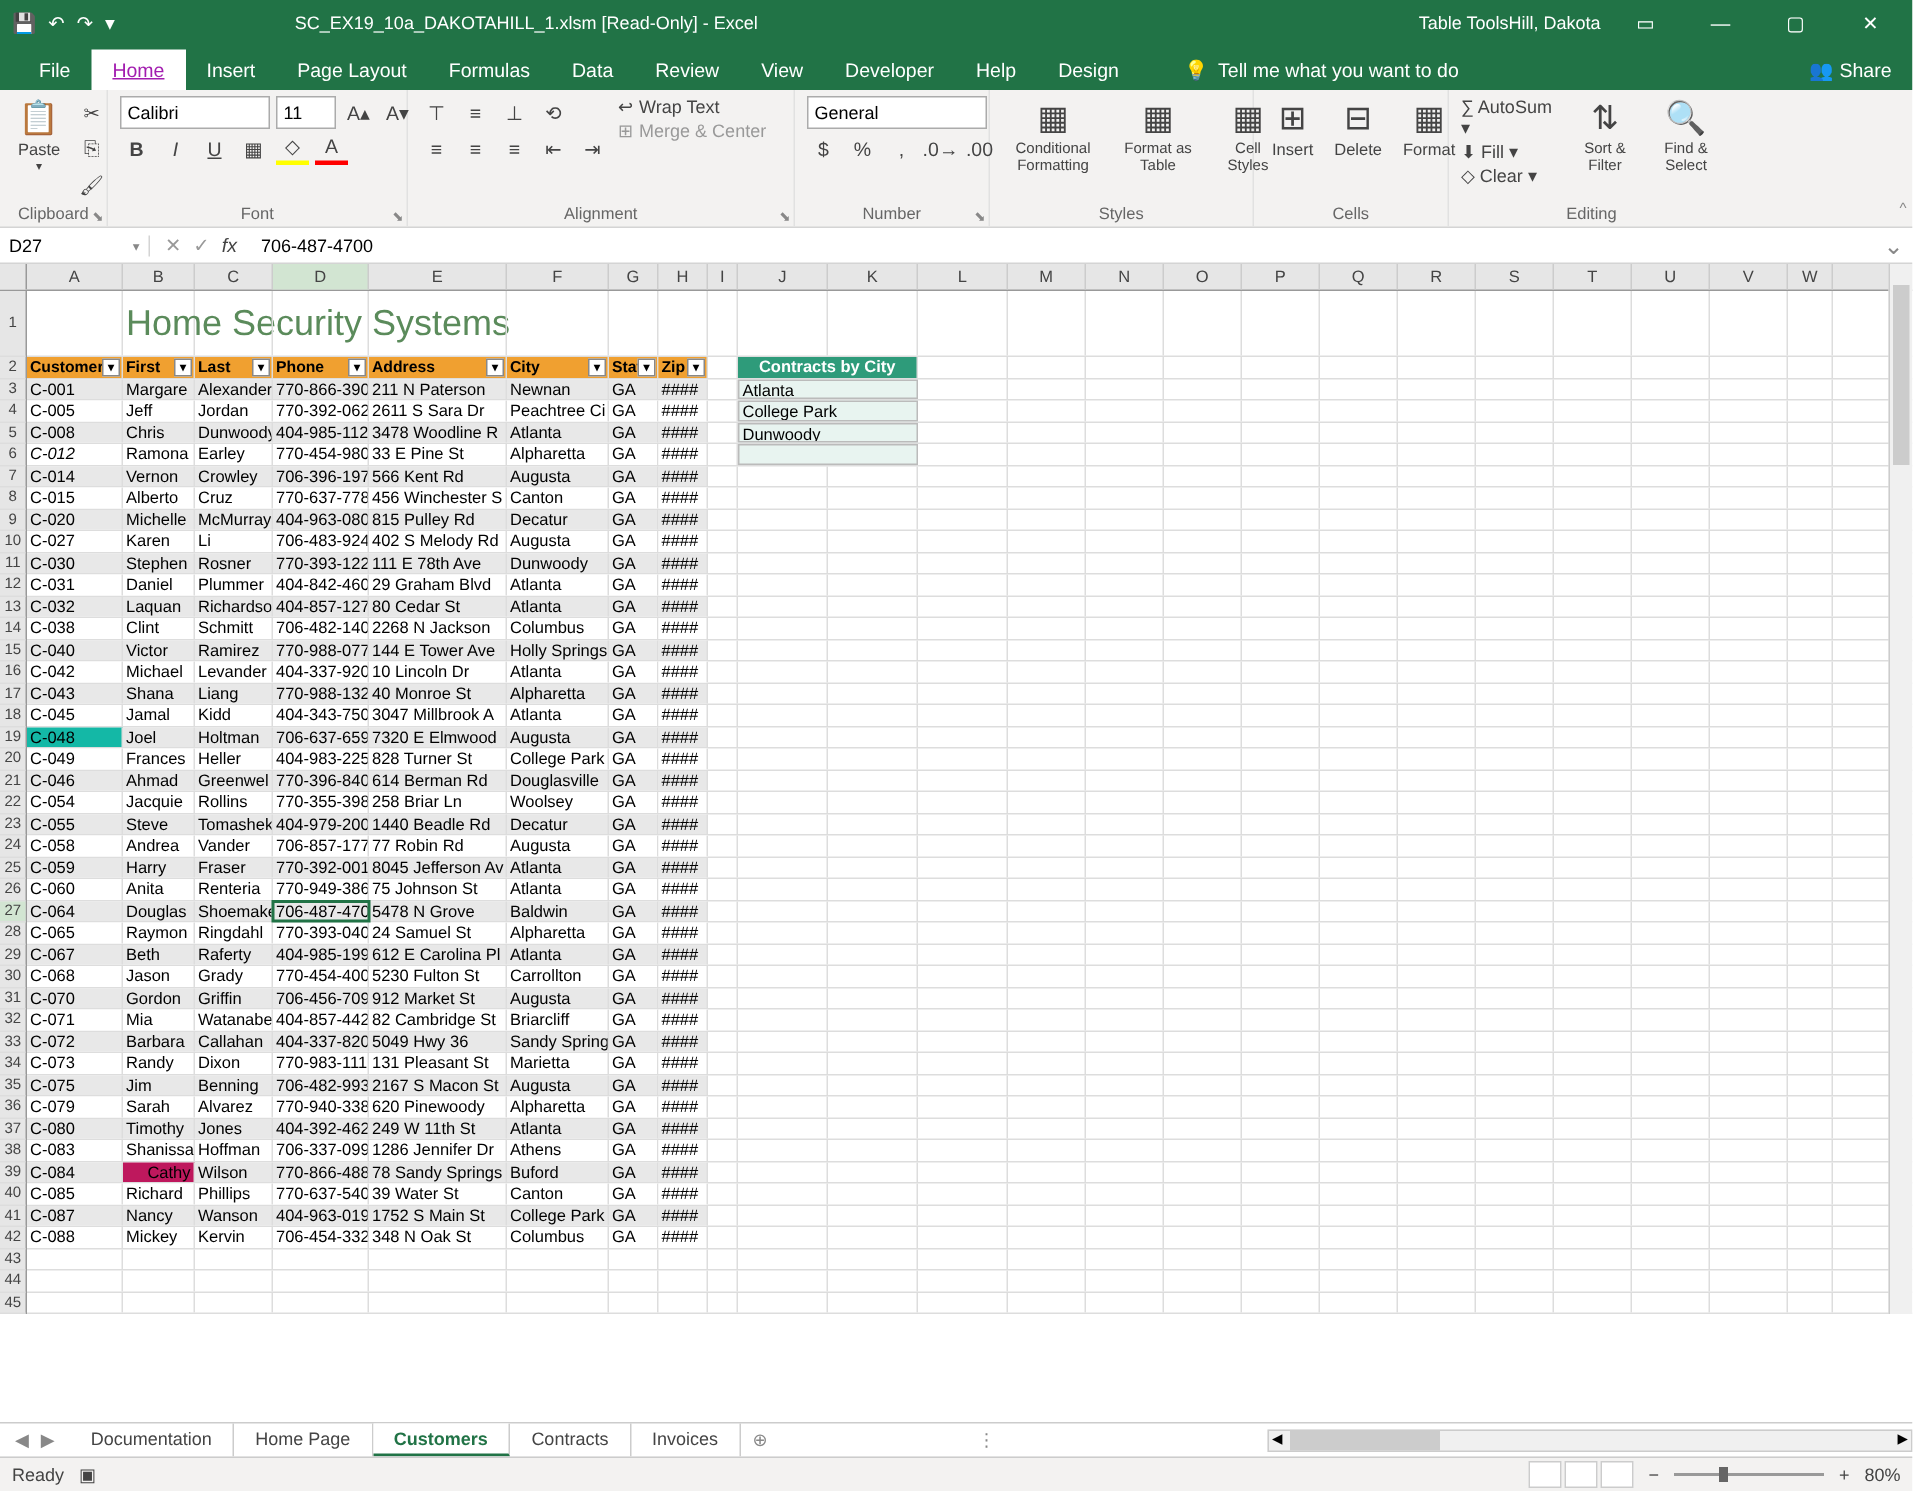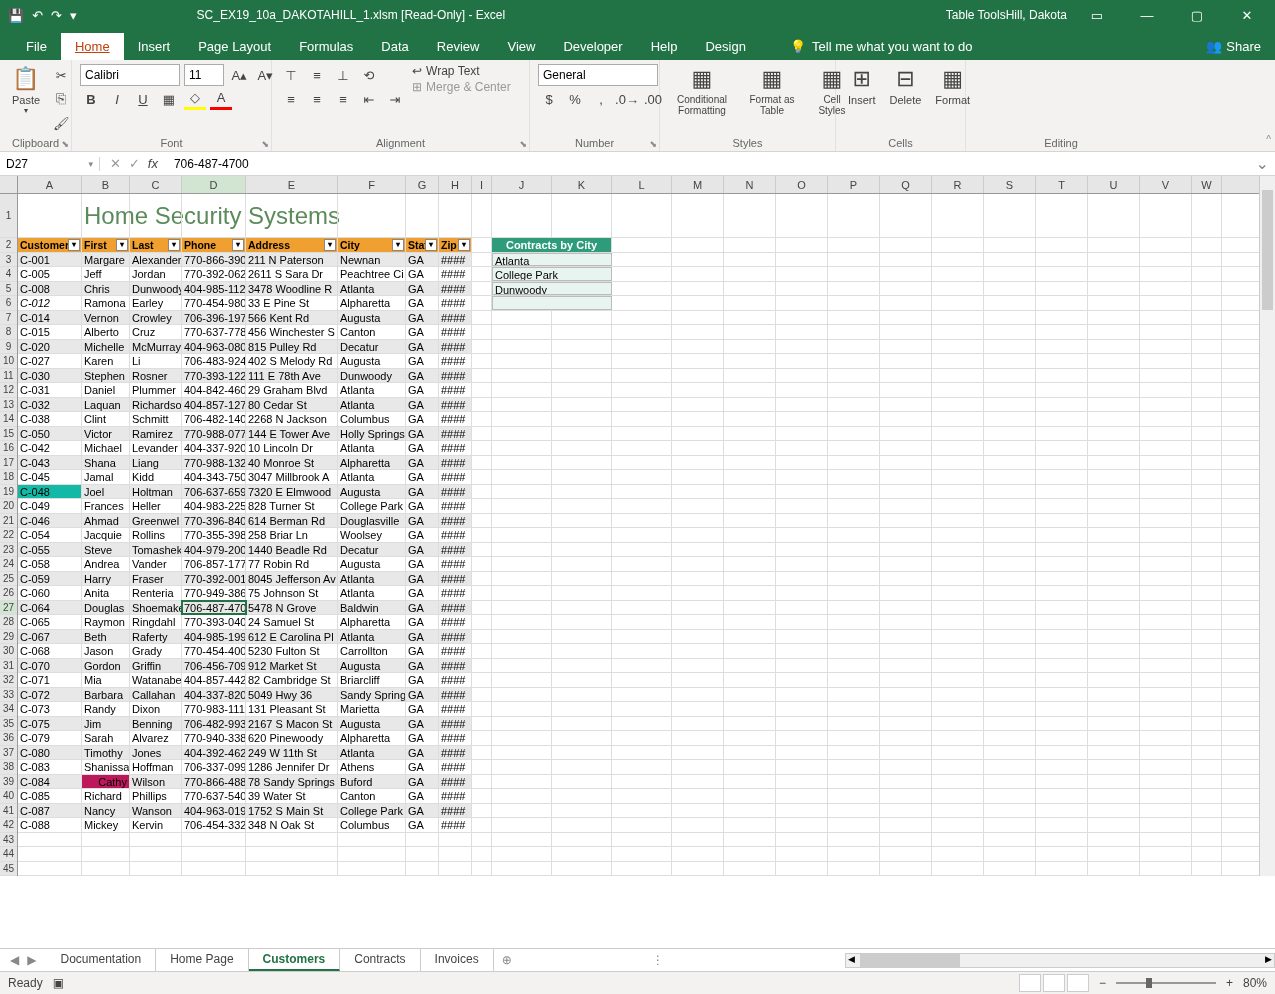--- a/index.html
+++ b/index.html
@@ -10,21 +10,21 @@
 .titlebar-left { display: flex; align-items: center; gap: 8px; padding-left: 8px; }
 .titlebar-center { flex: 1; text-align: left; padding-left: 120px; }
 .titlebar-tools { margin-left: 140px; }
 .titlebar-right { display: flex; align-items: center; gap: 10px; padding-right: 8px; }
 .qat-btn { color: #fff; cursor: pointer; font-size: 13px; }
 .win-btn { width: 40px; text-align: center; cursor: pointer; font-size: 13px; }
 
 
 .ribbon-tabs { background: #217346; height: 30px; display: flex; align-items: flex-end; color: #fff; font-size: 13px; padding-left: 12px; }
 .ribbon-tab { padding: 6px 14px; cursor: pointer; }
-.ribbon-tab.active { background: #fff; color: #c2410c; text-decoration: underline; }
+.ribbon-tab.active { background: #fff; color: #a21caf; text-decoration: underline; }
 .tell-me { margin-left: 20px; display: flex; align-items: center; gap: 6px; padding: 6px 10px; }
 .share-area { margin-left: auto; padding: 6px 14px; }
 
 
 .ribbon { background: #f3f2f1; border-bottom: 1px solid #d4d4d4; height: 92px; display: flex; }
 .ribbon-group { border-right: 1px solid #e1e1e1; padding: 4px 8px; display: flex; flex-direction: column; position: relative; }
 .ribbon-group-label { position: absolute; bottom: 2px; left: 0; right: 0; text-align: center; font-size: 11px; color: #666; }
 .ribbon-group-body { flex: 1; display: flex; align-items: flex-start; gap: 6px; }
 .ribbon-btn { display: flex; flex-direction: column; align-items: center; font-size: 11px; color: #444; cursor: pointer; padding: 2px 4px; }
 .ribbon-btn .icon { font-size: 22px; margin-bottom: 2px; }
@@ -253,20 +253,35 @@
       </div>
       <div class="ribbon-btn">
         <span class="icon">▦</span>
         <span>Format</span>
       </div>
     </div>
     <div class="ribbon-group-label">Cells</div>
   </div>
 
   <div class="ribbon-group" style="width:190px;border-right:none">
+    <div class="ribbon-group-body">
+      <div class="ribbon-col">
+        <div class="ribbon-text">∑ <span>AutoSum</span> ▾</div>
+        <div class="ribbon-text">⬇ <span>Fill</span> ▾</div>
+        <div class="ribbon-text">◇ <span>Clear</span> ▾</div>
+      </div>
+      <div class="ribbon-btn">
+        <span class="icon">⇅</span>
+        <span style="font-size:10px;width:40px;text-align:center">Sort &amp; Filter</span>
+      </div>
+      <div class="ribbon-btn">
+        <span class="icon">🔍</span>
+        <span style="font-size:10px;width:40px;text-align:center">Find &amp; Select</span>
+      </div>
+    </div>
     <div class="ribbon-group-label">Editing</div>
   </div>
   <span style="position:absolute;right:4px;top:134px;font-size:10px;color:#888;cursor:pointer">^</span>
 </div>
 
 <div class="formula-row">
   <div class="name-box">
     <span>D27</span>
     <span style="font-size:9px;color:#888">▾</span>
   </div>
@@ -694,21 +709,21 @@
           <div class="cell" style="width: 52px;"></div>
           <div class="cell" style="width: 52px;"></div>
           <div class="cell" style="width: 52px;"></div>
           <div class="cell" style="width: 52px;"></div>
           <div class="cell" style="width: 52px;"></div>
           <div class="cell" style="width: 52px;"></div>
           <div class="cell" style="width: 52px;"></div>
           <div class="cell" style="width: 30px;"></div>
         </div>
         <div class="row">
-          <div class="cell" style="width: 64px; background: rgb(232, 232, 232);">C-050</div>
+          <div class="cell" style="width: 64px; background: rgb(232, 232, 232);">C-040</div>
           <div class="cell" style="width: 48px; background: rgb(232, 232, 232);">Victor</div>
           <div class="cell" style="width: 52px; background: rgb(232, 232, 232);">Ramirez</div>
           <div class="cell" style="width: 64px; background: rgb(232, 232, 232);">770-988-0771</div>
           <div class="cell" style="width: 92px; background: rgb(232, 232, 232);">144 E Tower Ave</div>
           <div class="cell" style="width: 68px; background: rgb(232, 232, 232);">Holly Springs</div>
           <div class="cell" style="width: 33px; background: rgb(232, 232, 232);">GA</div>
           <div class="cell" style="width: 33px; background: rgb(232, 232, 232);">####</div>
           <div class="cell" style="width: 20px;"></div>
           <div class="cell" style="width: 60px;"></div>
           <div class="cell" style="width: 60px;"></div>

